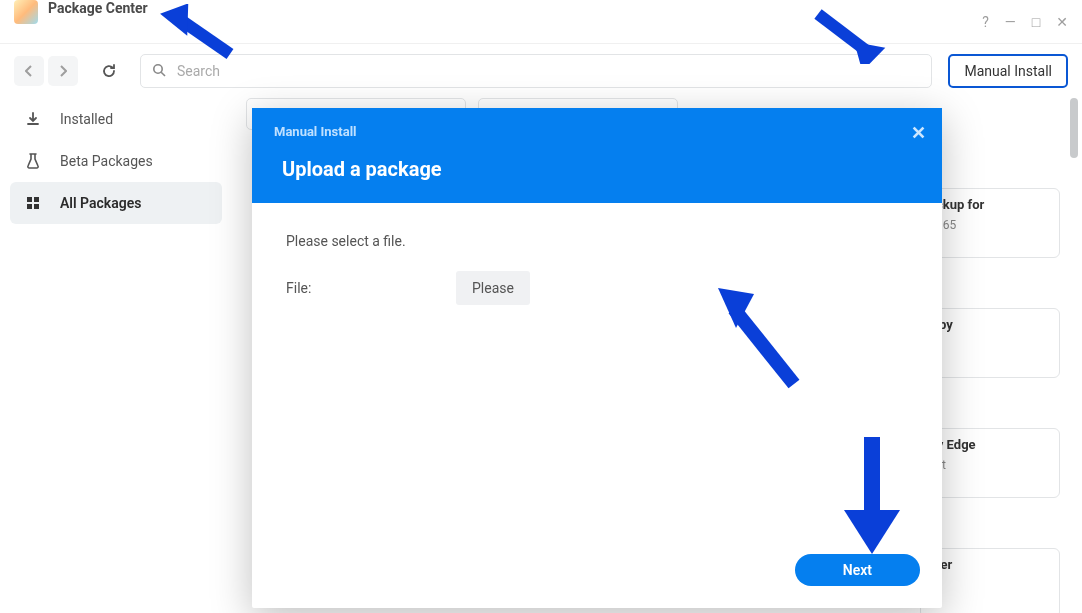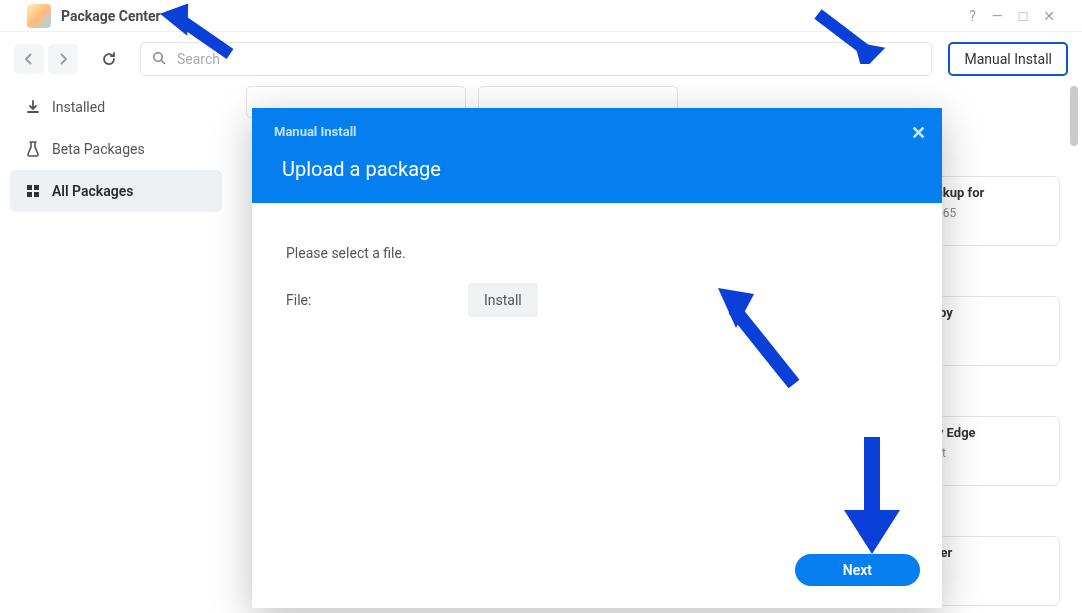--- a/index.html
+++ b/index.html
@@ -11,23 +11,22 @@
     body {
       width: 1082px;
       height: 613px;
       background: #ffffff;
       position: relative;
       overflow: hidden;
     }
     
     .title-bar {
       display: flex;
-      align-items: center;
-      height: 32px;
-      padding: 0 27px;
+      height: 44px;
+      padding: 0 14px;
       border-bottom: 1px solid #f0f0f0;
     }
     .app-icon {
       width: 24px;
       height: 24px;
       margin-right: 10px;
       border-radius: 4px;
       background: linear-gradient(135deg, #ffeaa0 0%, #ffa450 50%, #7fcfe8 100%);
       opacity: 0.75;
     }
@@ -128,21 +127,21 @@
     }
     .sb-item {
       display: flex;
       align-items: center;
       height: 42px;
       padding: 0 14px;
       border-radius: 6px;
       font-size: 14px;
       color: #555;
       cursor: pointer;
-      gap: 10px;
+      gap: 18px;
     }
     .sb-item.active {
       background: #eef1f3;
       color: #2b2b2b;
       font-weight: 600;
     }
     .sb-icon {
       width: 18px;
       display: flex;
       justify-content: center;
@@ -220,47 +219,46 @@
       position: relative;
     }
     .modal-sub {
       font-size: 13px;
       font-weight: 700;
       color: #bfe0ff;
       margin-bottom: 18px;
     }
     .modal-title {
       font-size: 20px;
-      font-weight: 400;
+      font-weight: 700;
       margin-left: 8px;
     }
     .modal-close {
       position: absolute;
       right: 16px;
       top: 14px;
       color: #cde7ff;
       background: none;
       border: none;
       font-size: 18px;
       cursor: pointer;
       font-weight: 700;
     }
     .modal-body {
       flex: 1;
-      padding: 42px 34px;
+      padding: 30px 34px;
     }
     .modal-body p.instruct {
       font-size: 14px;
       color: #555;
       margin-bottom: 22px;
     }
     .file-row {
       display: flex;
       align-items: center;
-      gap: 12px;
     }
     .file-label {
       width: 170px;
       font-size: 14px;
       color: #555;
     }
     .file-input {
       width: 210px;
       height: 34px;
       border: 2px solid #0a57d4;
@@ -403,21 +401,21 @@
     <div class="modal-sub">Manual Install</div>
     <div class="modal-title">Upload a package</div>
     <button class="modal-close">
       <span>✕</span>
     </button>
   </div>
   <div class="modal-body">
     <p class="instruct">Please select a file.</p>
     <div class="file-row">
       <span class="file-label">File:</span>
-      <button class="browse-btn">Install</button>
+      <button class="browse-btn">Please</button>
     </div>
   </div>
   <div class="modal-foot">
     <button class="next-btn">Next</button>
   </div>
 </div>
 
 <svg class="arrow" style="left:160px; top:4px;" width="80" height="60" viewBox="0 0 80 60">
   <path d="M70 50 L15 12" stroke="#0a3fd8" stroke-width="12" fill="none"></path>
   <path d="M4 4 L34 4 L22 34 Z" fill="#0a3fd8" transform="rotate(-20 18 18)"></path>

